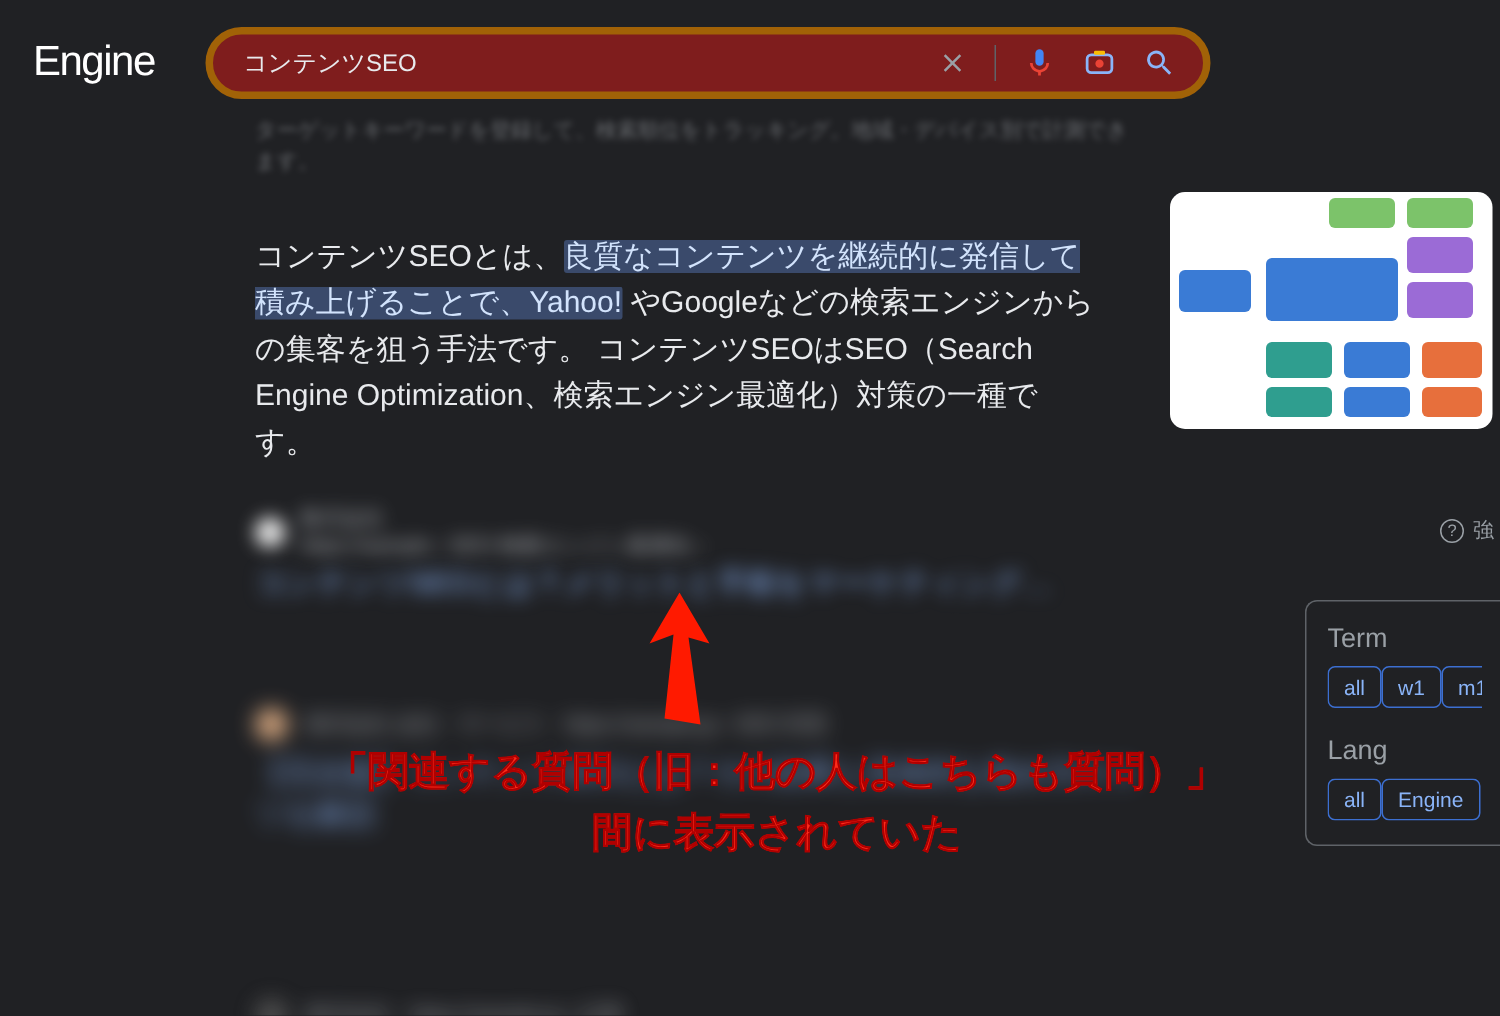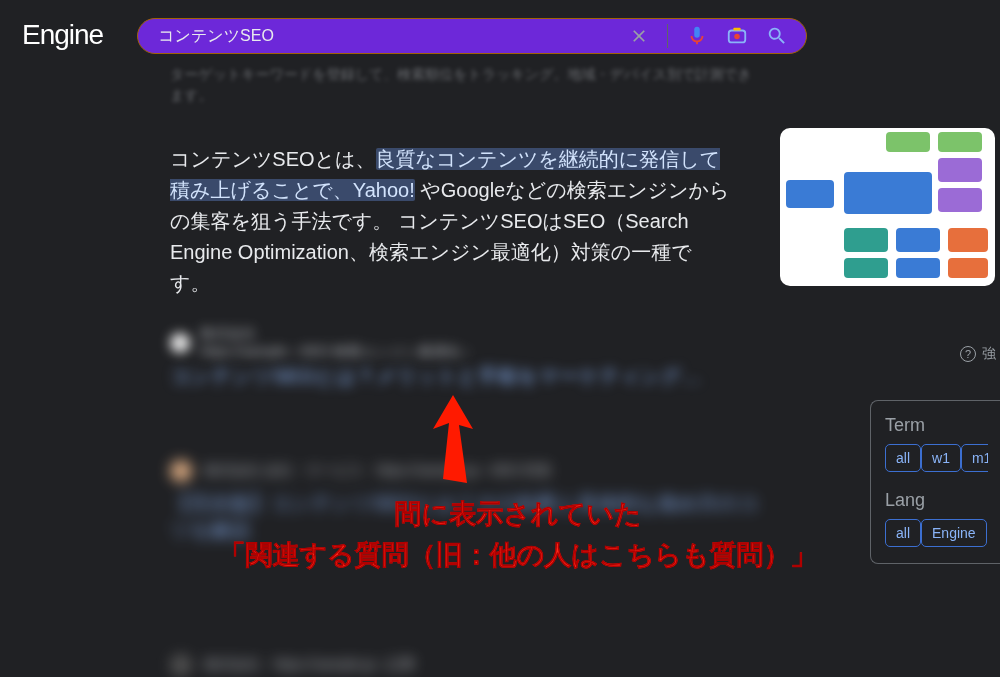--- a/index.html
+++ b/index.html
@@ -21,23 +21,23 @@
   }
   .logo {
     font-size: 28px;
     font-weight: 500;
     color: #fff;
     letter-spacing: -1px;
     margin-top: -2px;
   }
   .search-bar {
     flex: 0 0 670px;
-    height: 36px;
-    background: #6d28d9;
-    border: 1px solid #a16207;
+    height: 48px;
+    background: #7f1d1d;
+    border: 5px solid #a16207;
     border-radius: 24px;
     display: flex;
     align-items: center;
     padding: 0 18px 0 20px;
   }
   .search-input {
     flex: 1;
     background: transparent;
     border: none;
     outline: none;
@@ -277,15 +277,15 @@
       <div class="chip">Engine</div>
     </div>
   </div>
 </div>
 
 <svg class="arrow" width="60" height="90">
   <polygon points="28,0 48,34 34,30 42,88 18,84 24,28 8,34" fill="#ff1a00"></polygon>
 </svg>
 
 <div class="annotation">
+  <div>「関連する質問（旧：他の人はこちらも質問）」</div>
   <div>間に表示されていた</div>
-  <div>「関連する質問（旧：他の人はこちらも質問）」</div>
 </div>
 
 </body></html>

